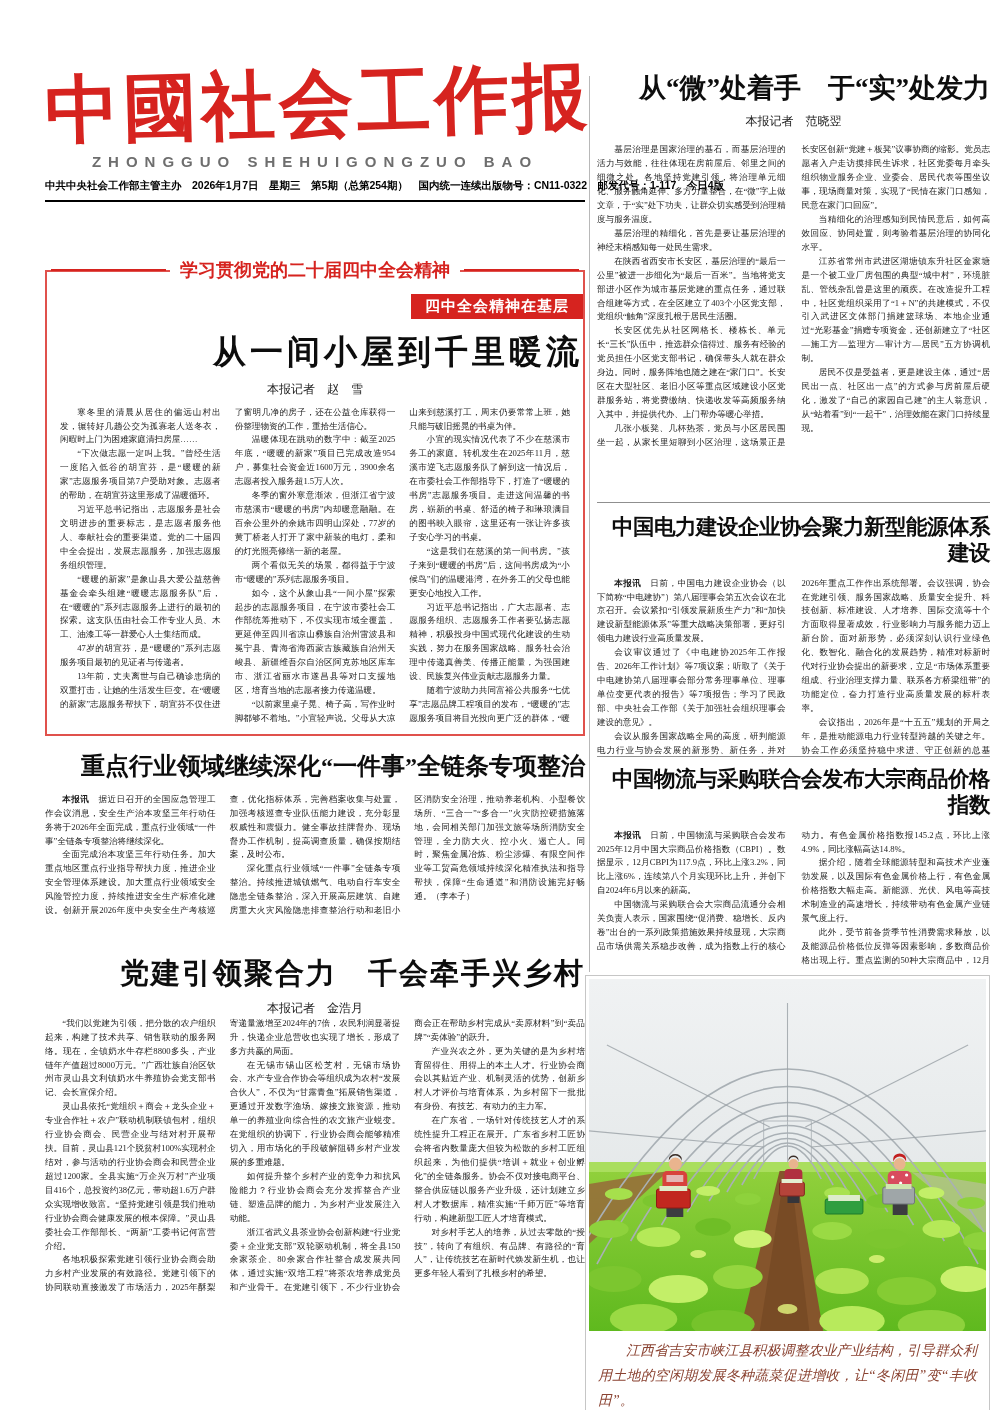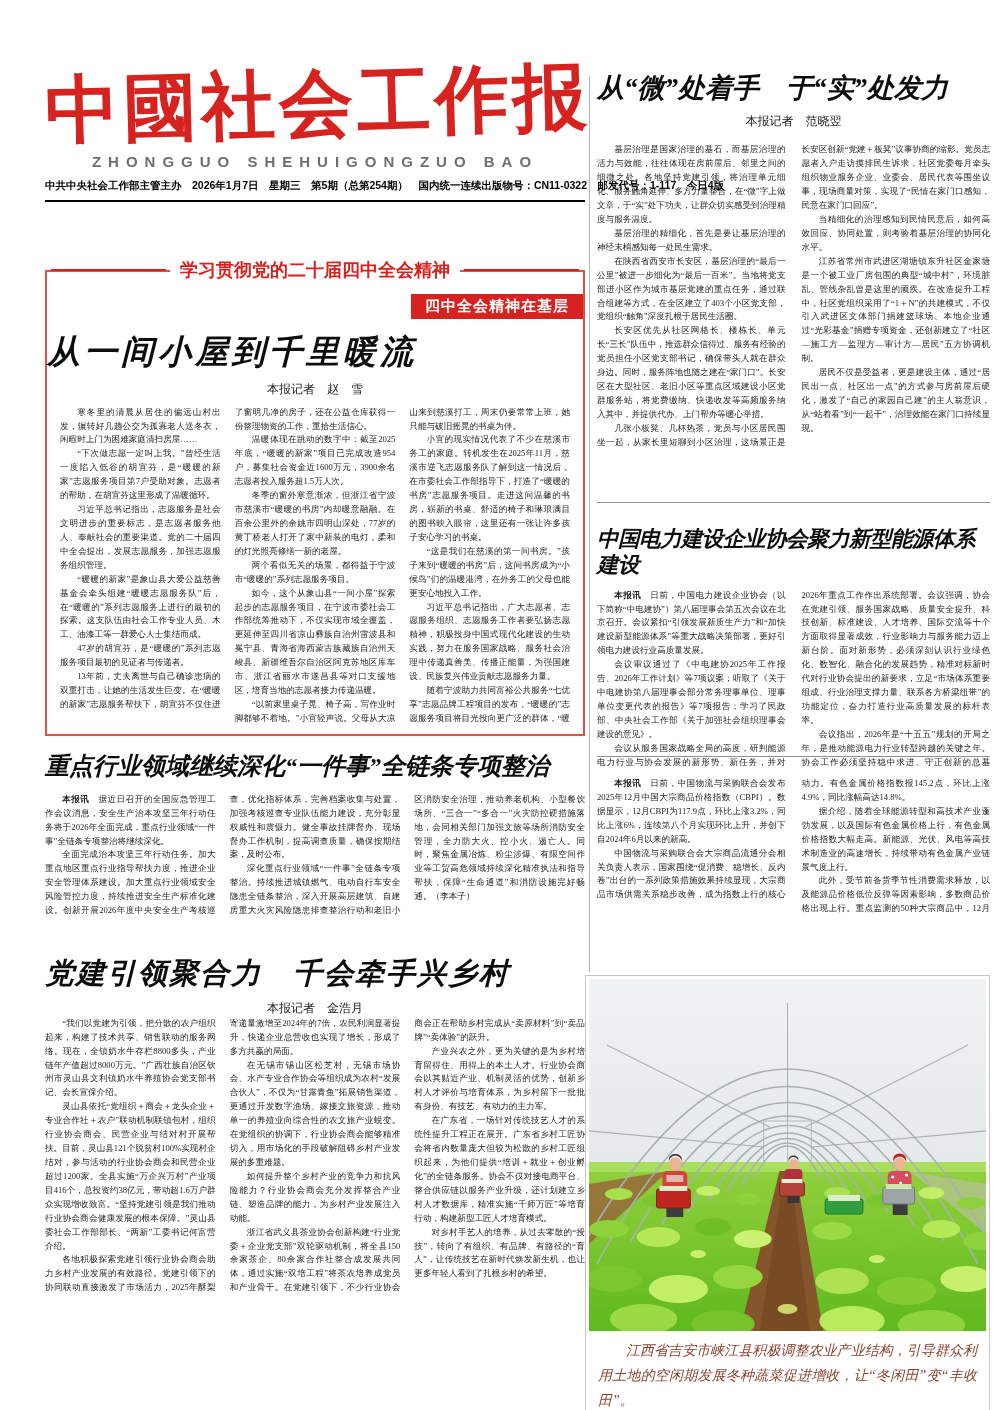--- a/index.html
+++ b/index.html
@@ -11,21 +11,21 @@
   .paper-title{font-family:"Liberation Serif",serif;font-weight:bold;color:#d6231f;
                font-size:74px;line-height:1.25;text-align:center;letter-spacing:4px;
                transform:rotate(-1.5deg);white-space:nowrap;}
   .paper-pinyin{margin-top:2px;text-align:center;font-size:15px;font-weight:bold;
                 color:#6e6e6e;letter-spacing:7px;white-space:nowrap;}
   .paper-info{margin-top:9px;font-size:10.5px;font-weight:bold;color:#000;white-space:nowrap;}
   .masthead-rule{margin-top:7px;height:2px;background:#000;}
 
   
   .headline{font-family:"Liberation Serif",serif;font-weight:bold;color:#0d0d0d;
-            text-align:left;line-height:1.2;font-style:italic;}
+            text-align:right;line-height:1.2;}
   .byline{text-align:center;font-size:12px;color:#222;font-family:"Liberation Serif",serif;}
   .body-copy{font-family:"Liberation Serif",serif;font-size:8.6px;line-height:1.62;
              text-align:justify;text-justify:inter-ideograph;color:#1c1c1c;overflow:hidden;}
   .body-copy p{margin:0;text-indent:2em;}
   .cols2{column-count:2;column-gap:16px;}
   .cols3{column-count:3;column-gap:14px;}
   .lead-label{font-weight:bold;}
 
   
   .micro{position:absolute;left:597px;top:72px;width:393px;}
@@ -52,21 +52,21 @@
   .onething .headline{font-size:24px;}
   .onething .body-copy{margin-top:12px;height:146px;}
 
   
   .party{position:absolute;left:45px;top:956px;width:540px;}
   .party .headline{font-size:29px;letter-spacing:2px;}
   .party .byline{margin-top:9px;}
   .party .body-copy{height:372px;}
 
   
-  .power{position:absolute;left:597px;top:527px;width:393px;}
+  .power{position:absolute;left:597px;top:515px;width:393px;}
   .power .headline{font-size:21.5px;letter-spacing:-0.5px;}
   .power .body-copy{margin-top:10px;height:192px;}
   .logistics{position:absolute;left:597px;top:767px;width:393px;}
   .logistics .headline{font-size:21.5px;letter-spacing:-0.5px;}
   .logistics .body-copy{margin-top:10px;height:150px;}
 
   
   .vrule{position:absolute;left:589px;top:76px;width:1px;height:896px;background:#b8b8b8;}
   .hrule-r1{position:absolute;left:597px;top:502px;width:393px;height:1px;background:#8f8f8f;}
   .hrule-r2{position:absolute;left:597px;top:756px;width:393px;height:1px;background:#8f8f8f;}
@@ -165,20 +165,21 @@
 
   <div class="power">
     <div class="headline">中国电力建设企业协会聚力新型能源体系建设</div>
     <div class="body-copy cols2">
       <p><b class="lead-label">本报讯</b><span>　日前，中国电力建设企业协会（以下简称“中电建协”）第八届理事会第五次会议在北京召开。会议紧扣“引领发展新质生产力”和“加快建设新型能源体系”等重大战略决策部署，更好引领电力建设行业高质量发展。</span></p>
       <span><p>会议审议通过了《中电建协2025年工作报告、2026年工作计划》等7项议案；听取了《关于中电建协第八届理事会部分常务理事单位、理事单位变更代表的报告》等7项报告；学习了民政部、中央社会工作部《关于加强社会组织理事会建设的意见》。</p><p>会议从服务国家战略全局的高度，研判能源电力行业与协会发展的新形势、新任务，并对2026年重点工作作出系统部署。会议强调，协会在党建引领、服务国家战略、质量安全提升、科技创新、标准建设、人才培养、国际交流等十个方面取得显著成效，行业影响力与服务能力迈上新台阶。面对新形势，必须深刻认识行业绿色化、数智化、融合化的发展趋势，精准对标新时代对行业协会提出的新要求，立足“市场体系重要组成、行业治理支撑力量、联系各方桥梁纽带”的功能定位，奋力打造行业高质量发展的标杆表率。</p><p>会议指出，2026年是“十五五”规划的开局之年，是推动能源电力行业转型跨越的关键之年。协会工作必须坚持稳中求进、守正创新的总基调，聚焦党建引领、电力工程品牌培育、标准与科技成果转化、行业数智化与可持续发展、质量安全提升、人才培养开拓、智库体系化建设七大核心领域精准施策、务求实效，为加快建设新型能源体系，助力中国式现代化建设贡献行业力量。</p></span>
     </div>
   </div>
 
   <div class="logistics">
+    <div class="headline">中国物流与采购联合会发布大宗商品价格指数</div>
     <div class="body-copy cols2">
       <p><b class="lead-label">本报讯</b><span>　日前，中国物流与采购联合会发布2025年12月中国大宗商品价格指数（CBPI）。数据显示，12月CBPI为117.9点，环比上涨3.2%，同比上涨6%，连续第八个月实现环比上升，并创下自2024年6月以来的新高。</span></p>
       <span><p>中国物流与采购联合会大宗商品流通分会相关负责人表示，国家围绕“促消费、稳增长、反内卷”出台的一系列政策措施效果持续显现，大宗商品市场供需关系稳步改善，成为指数上行的核心动力。有色金属价格指数报145.2点，环比上涨4.9%，同比涨幅高达14.8%。</p><p>据介绍，随着全球能源转型和高技术产业蓬勃发展，以及国际有色金属价格上行，有色金属价格指数大幅走高。新能源、光伏、风电等高技术制造业的高速增长，持续带动有色金属产业链景气度上行。</p><p>此外，受节前备货季节性消费需求释放，以及能源品价格低位反弹等因素影响，多数商品价格出现上行。重点监测的50种大宗商品中，12月价格环比上涨的有31种，占比62%。农产品价格指数报98.1点，环比上涨2.5%，同比上涨5.5%。</p></span>
     </div>
   </div>
 
   <div class="photo-box">
     <svg viewBox="0 0 400 352" preserveAspectRatio="none" role="img">
       <defs>
         <linearGradient id="sky" x1="0" y1="0" x2="0" y2="1">

